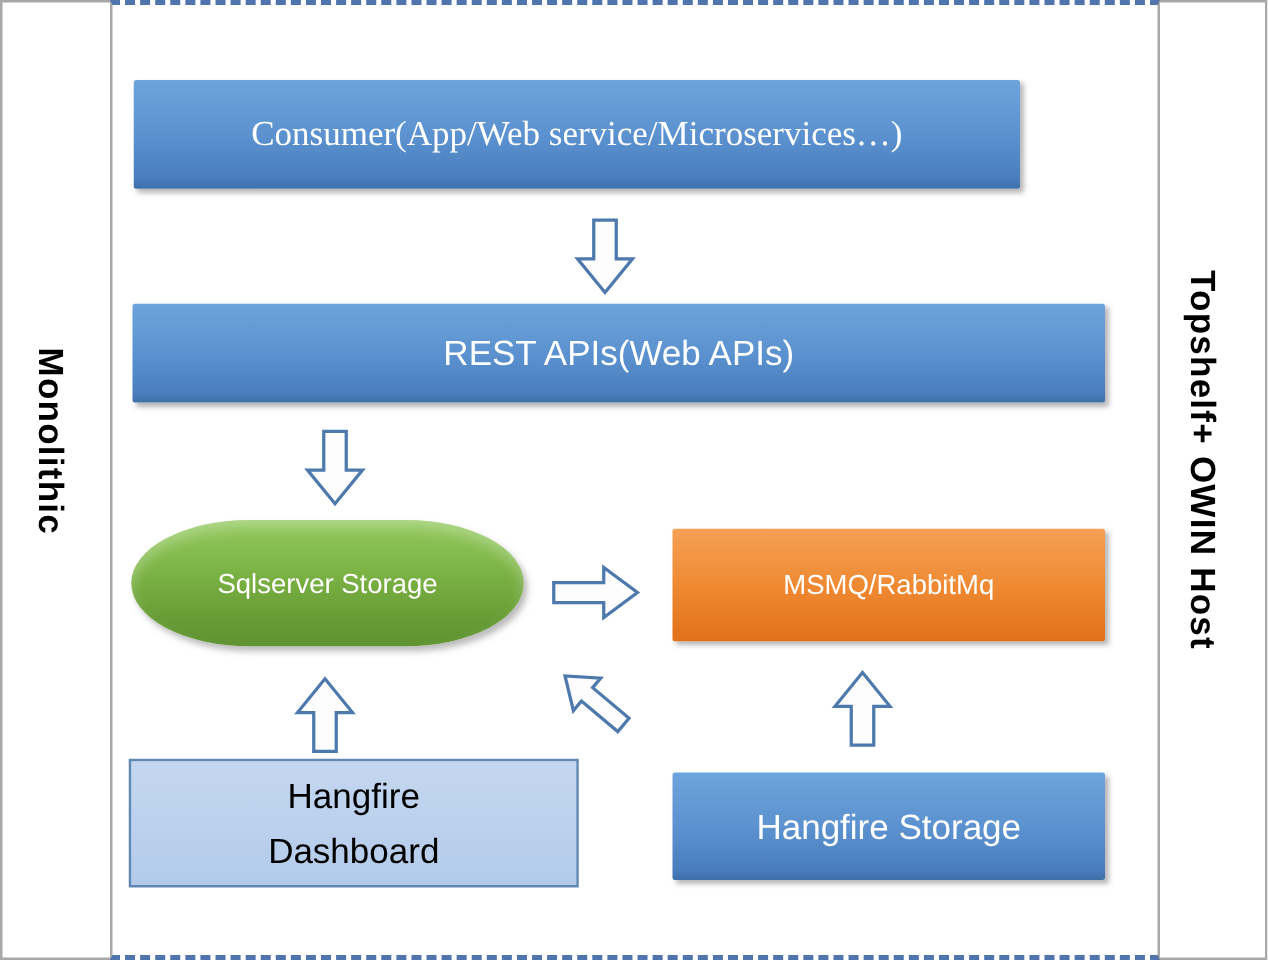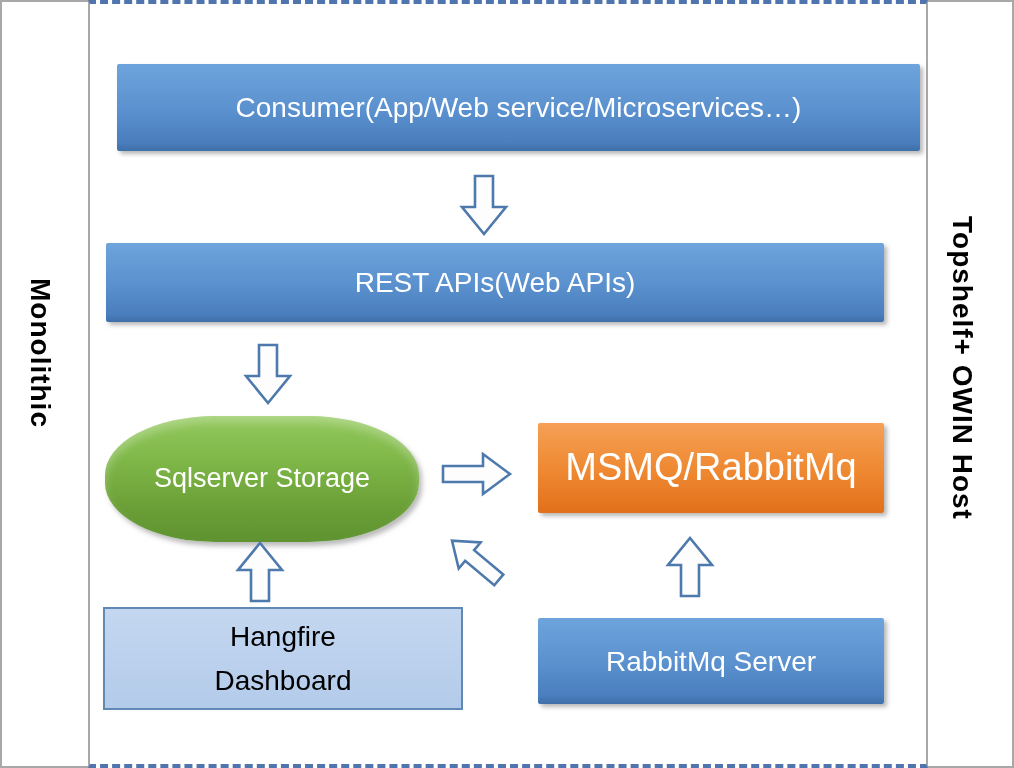--- a/index.html
+++ b/index.html
@@ -33,30 +33,30 @@
     display:flex; align-items:center; justify-content:center;
     text-align:center; line-height:1.25;
   }
   .blue {
     background:linear-gradient(180deg, var(--blue-top,#6ea4dc) 0%, #5b92cf 50%,
                var(--blue-bottom,#4a7ebe) 90%, #3e6fa8 100%);
     color:#fff; font-size:28px;
     box-shadow:3px 3px 4px rgba(125,125,125,0.55);
     border-radius:2px;
   }
-  .node-consumer { left:117px; top:64px;  width:803px; height:87px; }
+  .node-consumer { left:107px; top:64px;  width:709px; height:87px;font-family:Liberation Serif, serif; }
   .node-rest     { left:106px; top:243px; width:778px; height:79px;align-items:center; }
-  .node-msmq     { left:538px; top:423px; width:346px; height:90px; font-size:38px; }
+  .node-msmq     { left:538px; top:423px; width:346px; height:90px; font-size:22px; }
   .node-server   { left:538px; top:618px; width:346px; height:86px; }
 
   .green-shape {
-    left:105px; top:416px; width:314px; height:126px;
+    left:105px; top:416px; width:314px; height:101px;
     background:linear-gradient(180deg, var(--green-top,#93c95e) 0%, #7fb748 35%,
                #699e36 75%, var(--green-bottom,#5e9230) 100%);
-    border-radius:110px / 59px; color:#fff; font-size:27px;
+    border-radius:110px / 59px; color:#fff; font-size:22px;
     box-shadow:3px 4px 5px rgba(120,120,120,0.5),
                inset 0 6px 10px rgba(255,255,255,0.28);
   }
   .orange {
     background:linear-gradient(180deg, var(--orange-top,#f5a055) 0%, #ef8a33 50%,
                var(--orange-bottom,#e2701a) 100%);
     color:#fff; box-shadow:3px 3px 4px rgba(125,125,125,0.55);
     border-radius:2px;
   }
   .lightblue {
@@ -138,14 +138,14 @@
   <svg width="48" height="62" viewBox="0 0 48 62">
     <polygon points="15,60 33,60 33,29 46,29 24,2 2,29 15,29"></polygon>
   </svg>
 </div>
 
 <div class="node lightblue">
   <span class="wrap-label">Hangfire Dashboard</span>
 </div>
 
 <div class="node blue node-server">
-  <span>RabbitMq Server</span>
+  <span>Hangfire Storage</span>
 </div>
 
 </body></html>

